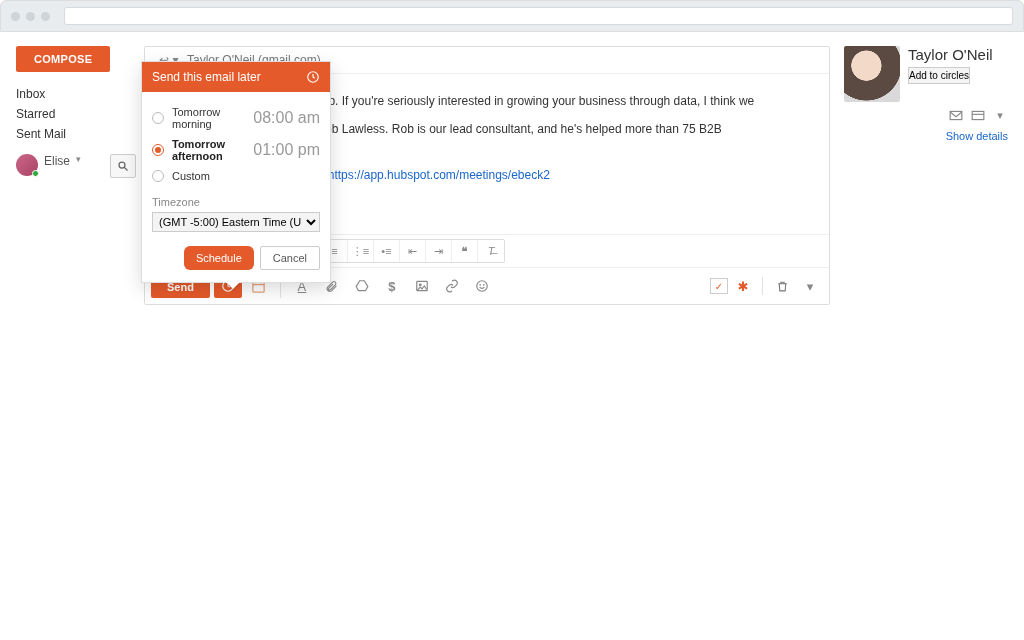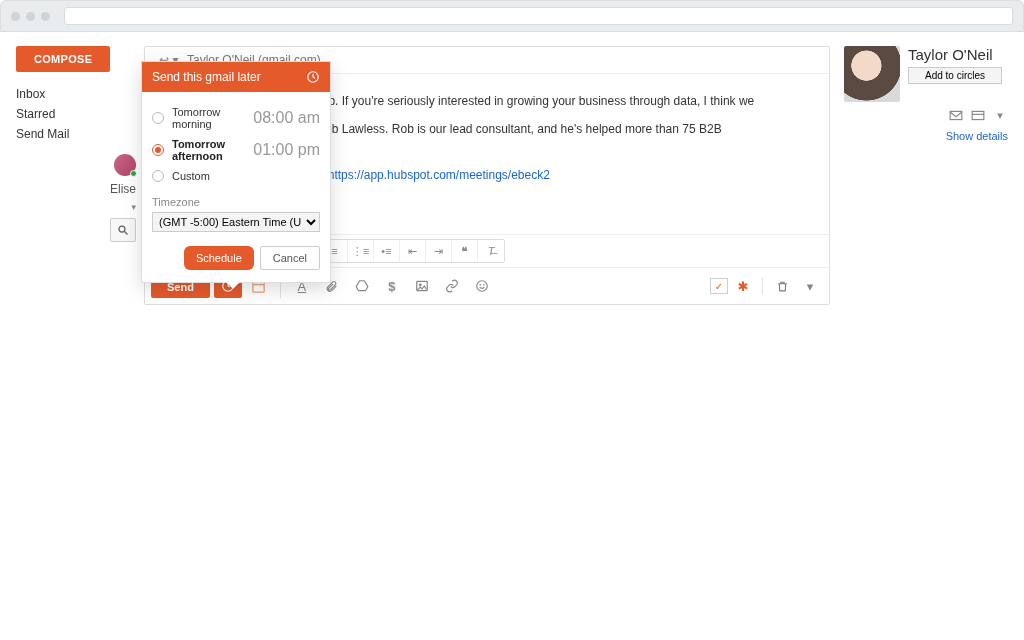--- a/index.html
+++ b/index.html
@@ -5,21 +5,21 @@
   * { box-sizing: border-box; margin: 0; padding: 0; font-family: Arial, Helvetica, sans-serif; }
   body { background: #fff; font-size: 12px; color: #333; }
   .browser-chrome { height: 32px; background: #e8ecef; border-radius: 6px 6px 0 0; display:flex; align-items:center; padding: 0 10px; gap: 6px; border:1px solid #ddd;}
   .dot { width: 9px; height: 9px; border-radius:50%; background: #cfd4d8; }
   .url-bar { flex:1; height:18px; background:#fff; border-radius:3px; margin-left:8px; border:1px solid #d6dbdf;}
   .app { display:flex; padding: 14px 16px 0 16px; gap: 8px; }
   .sidebar { width: 120px; flex-shrink:0; }
   .compose-btn { background:#e55a2b; color:#fff; font-weight:bold; font-size:11px; letter-spacing:0.3px; padding:7px 18px; border:none; border-radius:2px; cursor:pointer; }
   .nav-list { margin-top:12px; }
   .nav-item { padding:3px 0; color:#333; font-size:12px; cursor:pointer; }
-  .user-row { display:flex; align-items:flex-end; margin-top:10px; gap:6px;flex-direction:column; }
+  .user-row { display:flex; align-items:flex-start; margin-top:10px; gap:6px; }
   .avatar-sm { width:22px; height:22px; border-radius:50%; background:linear-gradient(135deg,#c68,#a46); position:relative; }
   .status-dot { width:7px;height:7px;border-radius:50%;background:#2fa83b;position:absolute;bottom:-1px;right:-1px;border:1px solid #fff; }
   .user-name { font-size:12px; color:#555; }
   .caret { font-size:9px; color:#888; }
   .search-btn { width:26px; height:24px; border:1px solid #ccc; border-radius:2px; background:#f7f7f7; display:flex;align-items:center;justify-content:center; cursor:pointer; margin-left:auto;}
   .main { flex:1; position:relative; min-width:0; }
   .compose-pane { border:1px solid #ddd; border-radius:2px; background:#fff; }
   .compose-header { display:flex; align-items:center; border-bottom:1px solid #eee; padding:4px 6px; gap:4px; }
   .sender-ava { width:28px;height:28px;border-radius:2px; background:linear-gradient(135deg,#8a5a3a,#6b3f28); margin-right:6px; }
   .hdr-btn { background:#fff; border:1px solid #ddd; padding:4px 10px; font-size:11px; color:#555; cursor:pointer; }
@@ -56,21 +56,21 @@
   .tz-select { width:100%; font-size:11px; padding:2px; border:1px solid #ccc; background:#f4f4f4; }
   .popup-actions { display:flex; gap:6px; justify-content:flex-end; padding:14px 10px 12px 10px; }
   .btn-primary { background:#e55a2b; color:#fff; border:none; padding:5px 12px; font-size:11px; cursor:pointer; border-radius:6px; }
   .btn-secondary { background:#fff; color:#555; border:1px solid #ccc; padding:5px 12px; font-size:11px; cursor:pointer; border-radius:2px; }
   .popup-tail { position:absolute; bottom:-7px; left:84px; width:0;height:0;border-left:7px solid transparent;border-right:7px solid transparent;border-top:7px solid #fff; filter:drop-shadow(0 1px 1px rgba(0,0,0,0.15));}
   
   .profile { width:170px; flex-shrink:0; padding-left:6px; }
   .profile-top { display:flex; gap:8px; }
   .profile-photo { width:56px; height:56px; border-radius:2px; background: radial-gradient(circle at 40% 35%, #f3d9c8 0 30%, #5a4a42 31% 70%, #d9d9d9 71%);}
   .profile-name { font-size:15px; color:#333; margin-bottom:4px; }
-  .circles-btn { font-size:10px; padding:2px 16px; border:1px solid #ccc; background:#f4f4f4; cursor:pointer; }
+  .circles-btn { font-size:10px; padding:2px 0; border:1px solid #ccc; background:#f4f4f4; cursor:pointer; }
   .profile-icons { display:flex; gap:6px; margin-top:6px; justify-content:flex-end; align-items:center;}
   .pi { width:16px;height:14px; display:flex;align-items:center;justify-content:center;color:#888;font-size:11px;cursor:pointer;}
   .show-details { color:#1a66cc; font-size:11px; text-align:right; margin-top:8px; cursor:pointer; }
   svg { display:block; }
   .link-text{color:#1a66cc;}
 </style>
 </head>
 <body>
 
 <div class="browser-chrome">
@@ -80,21 +80,21 @@
   <div class="url-bar"></div>
 </div>
 
 <div class="app">
 
   <div class="sidebar">
     <button class="compose-btn">COMPOSE</button>
     <div class="nav-list">
       <div class="nav-item">Inbox</div>
       <div class="nav-item">Starred</div>
-      <div class="nav-item">Send Mail</div>
+      <div class="nav-item">Sent Mail</div>
     </div>
     <div class="user-row">
       <div class="avatar-sm">
           <div class="status-dot"></div>
         </div>
       <span class="user-name">Elise</span>
       <span class="caret">▾</span>
       <div class="search-btn">
         <svg width="12" height="12" viewBox="0 0 24 24" fill="none" stroke="#666" stroke-width="2.5">
             <circle cx="10" cy="10" r="6"></circle>
@@ -196,21 +196,21 @@
                 <path d="M4 7h16M9 7V4h6v3M6 7l1 13h10l1-13"></path>
               </svg>
           </div>
           <div class="row-icon">▾</div>
         </div>
       </div>
     </div>
 
     <div class="popup">
       <div class="popup-hdr">
-        <span>Send this gmail later</span>
+        <span>Send this email later</span>
         <svg width="14" height="14" viewBox="0 0 24 24" fill="none" stroke="#fff" stroke-width="2">
             <circle cx="12" cy="12" r="9"></circle>
             <path d="M12 7v5l3 2"></path>
           </svg>
       </div>
       <div class="popup-body">
         <div class="opt">
           <span class="radio"></span>
           <span class="opt-label">Tomorrow morning</span>
           <span class="opt-time">08:00 am</span>

